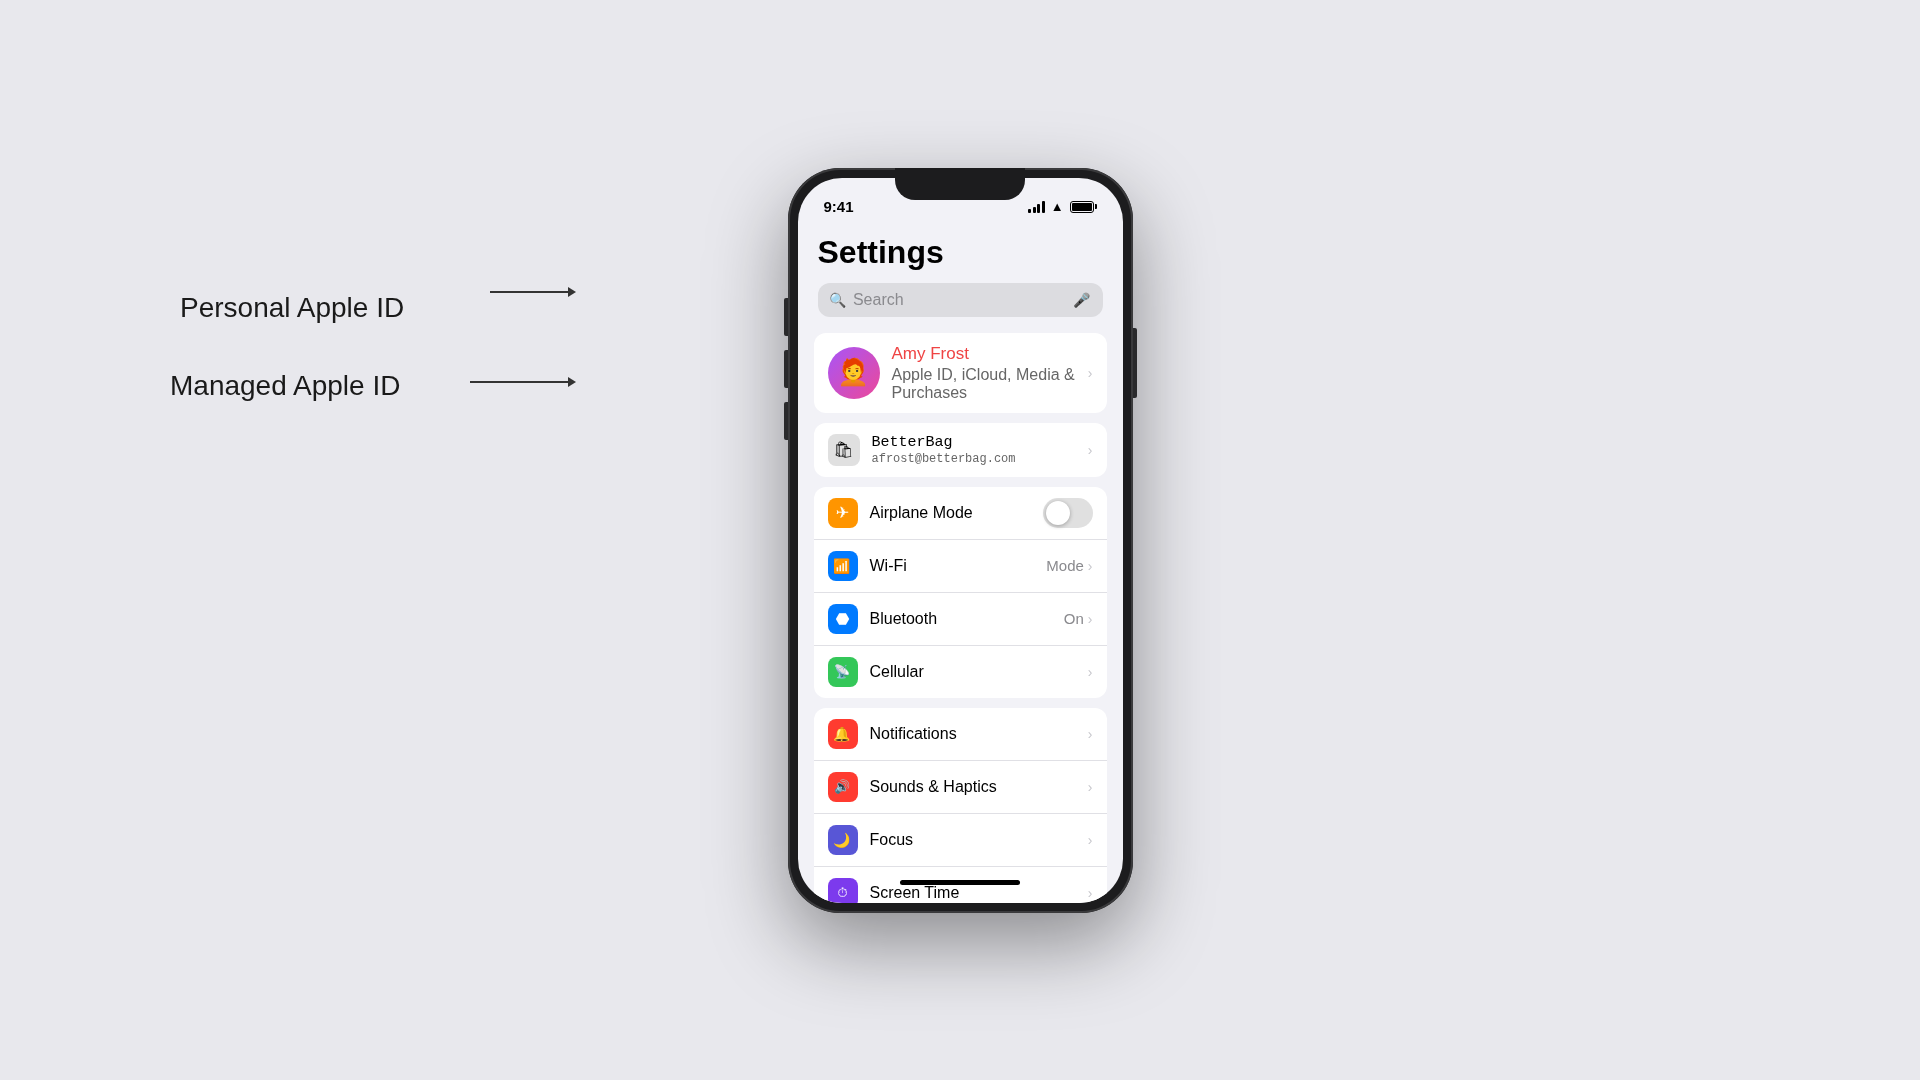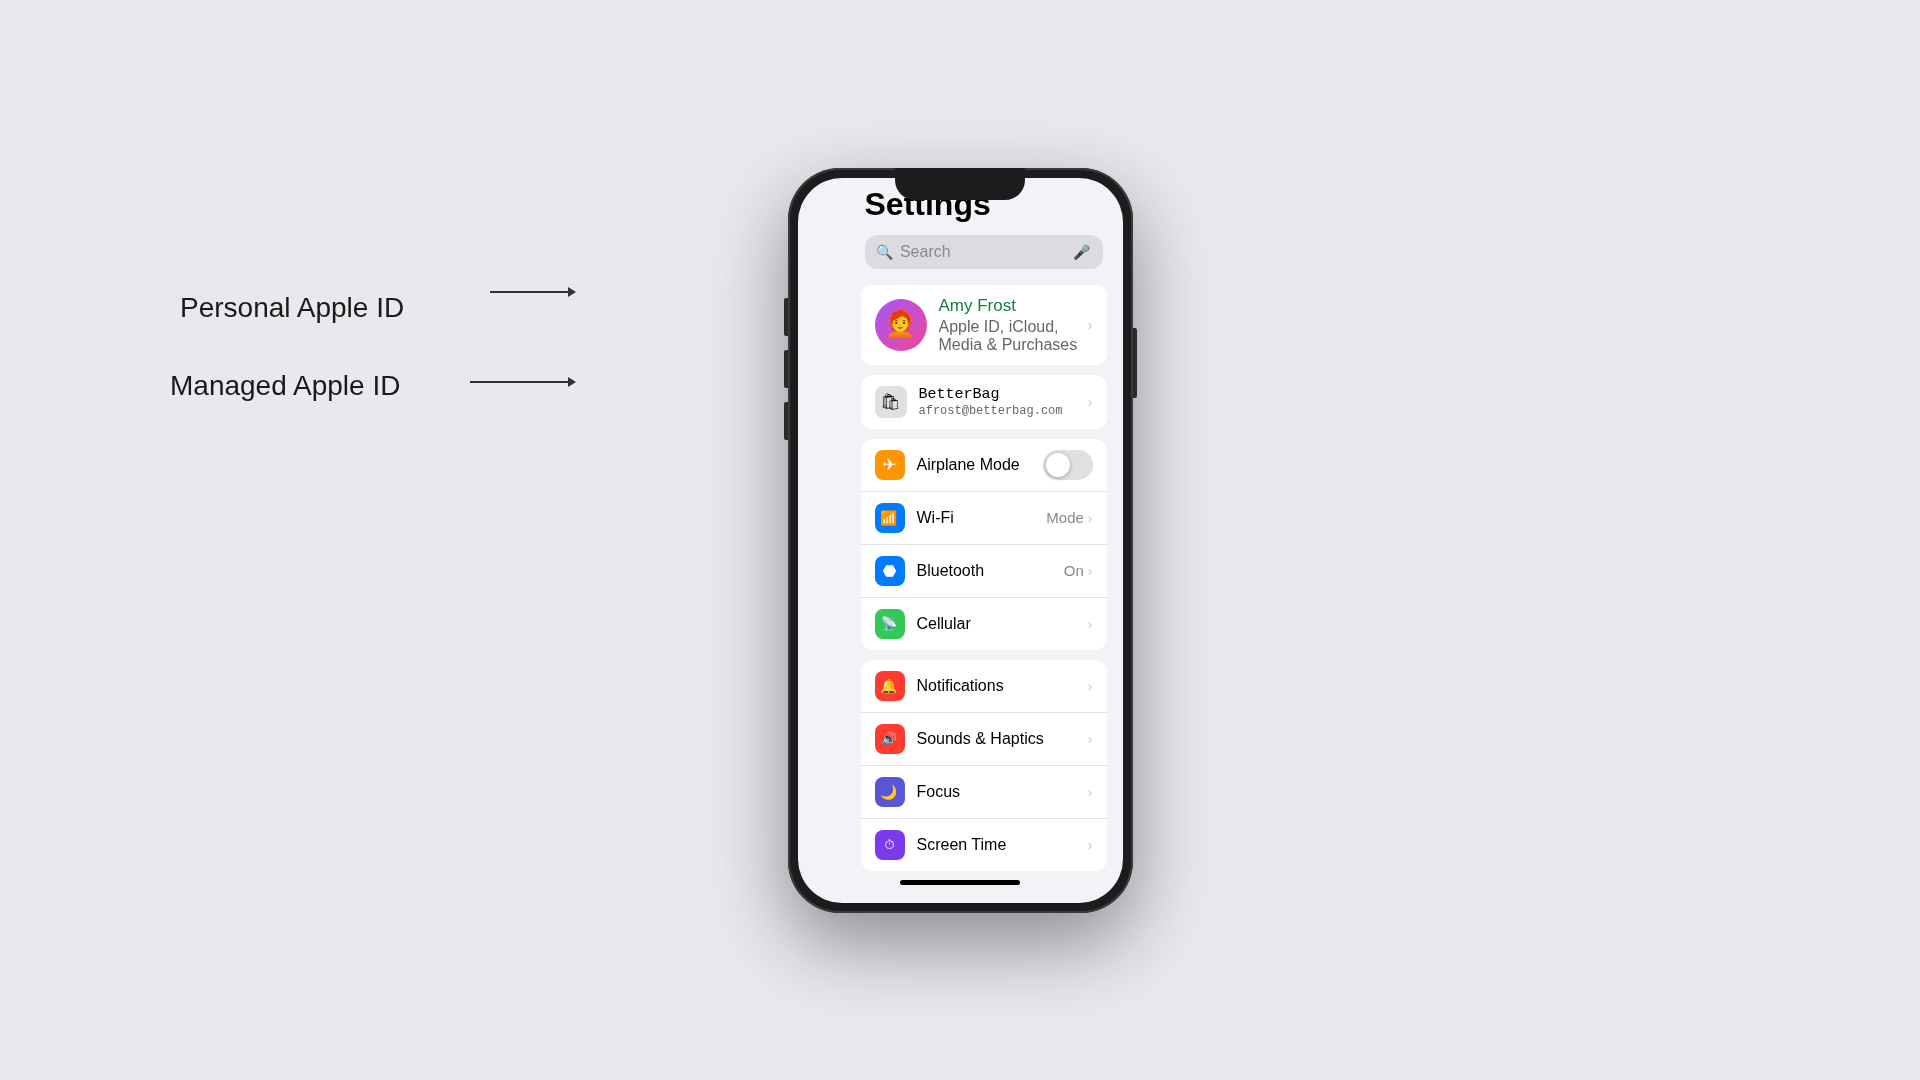--- a/index.html
+++ b/index.html
@@ -209,21 +209,20 @@
       height: 5px;
       background: #000;
       border-radius: 0 1px 1px 0;
     }
 
     
     .scroll-content {
       flex: 1;
       overflow: hidden;
       padding: 0 0 4px;
-      margin-left: 47px;
     }
 
     .settings-title {
       font-size: 32px;
       font-weight: 700;
       color: #000;
       padding: 8px 20px 12px;
     }
 
     
@@ -283,21 +282,21 @@
       justify-content: center;
       font-size: 26px;
     }
     .profile-info {
       flex: 1;
       margin-left: 12px;
     }
     .profile-name {
       font-size: 17px;
       font-weight: 500;
-      color: #15803d;
+      color: #ef4444;
     }
     .profile-sub {
       font-size: 16px;
       color: #666;
       margin-top: 2px;
     }
     .chevron {
       color: #c7c7cc;
       font-size: 14px;
     }
@@ -404,20 +403,38 @@
   <div class="arrow-personal"></div>
 
   <div class="label-managed">Managed Apple ID</div>
   <div class="arrow-managed"></div>
 
   <div class="phone-frame">
     <div class="notch"></div>
 
     <div class="screen">
 
+      <div class="status-bar">
+        <span class="status-time">9:41</span>
+        <div class="status-icons">
+          <div class="signal-bars">
+            <div class="signal-bar"></div>
+            <div class="signal-bar"></div>
+            <div class="signal-bar"></div>
+            <div class="signal-bar"></div>
+          </div>
+          <span class="wifi-icon">▲</span>
+          <div class="battery-icon">
+            <div class="battery-body">
+              <div class="battery-fill"></div>
+            </div>
+            <div class="battery-tip"></div>
+          </div>
+        </div>
+      </div>
 
       <div class="scroll-content">
 
         <div class="settings-title">Settings</div>
 
         <div class="search-bar">
           <span class="search-icon-wrap">🔍</span>
           <span class="search-placeholder">Search</span>
           <span class="search-mic">🎤</span>
         </div>

